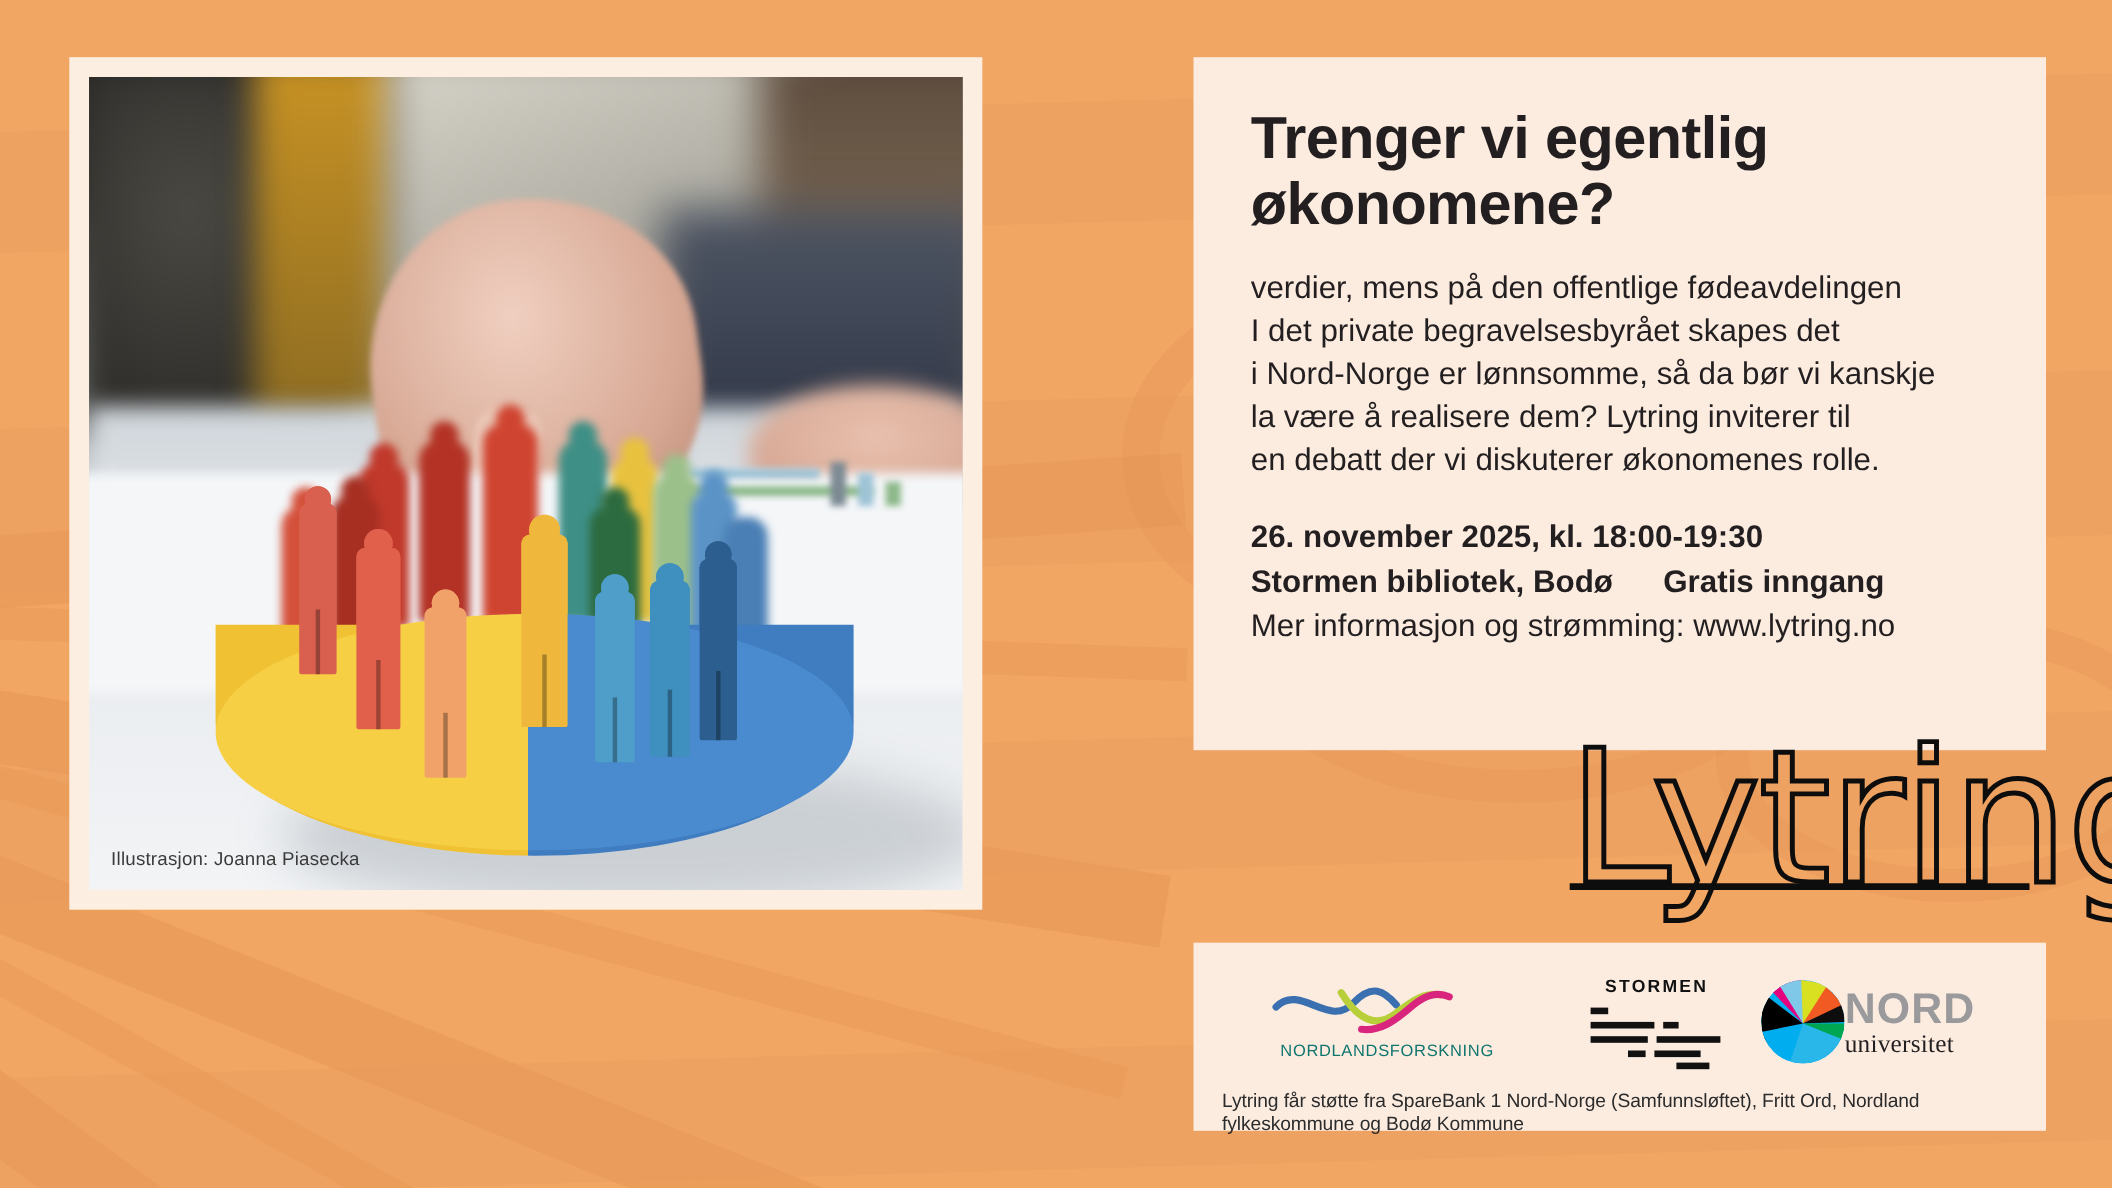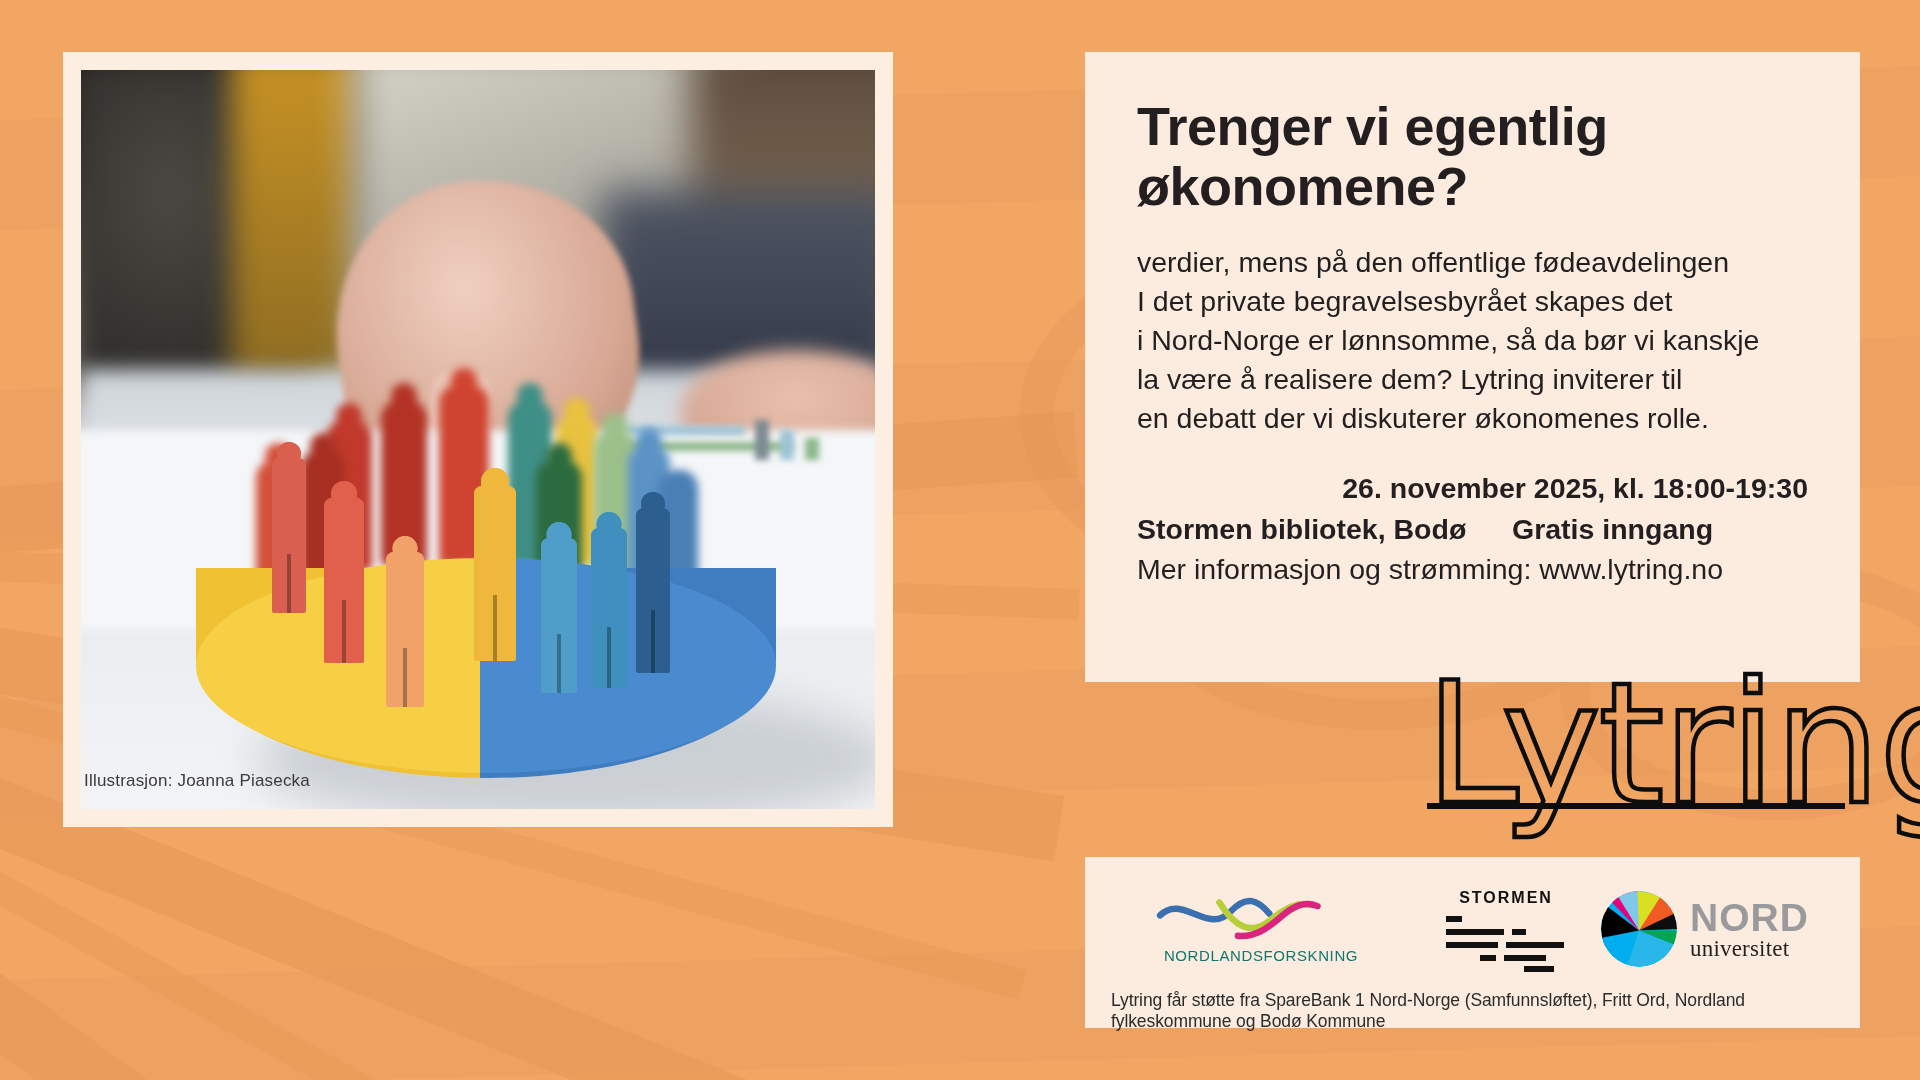--- a/index.html
+++ b/index.html
@@ -130,41 +130,41 @@
     width:26px; height:26px; border-radius:50%; background:currentColor; display:block;
   }
   .fig b {
     position:absolute; left:50%; bottom:0; transform:translateX(-50%);
     width:4px; height:38%; background:rgba(0,0,0,.30); display:block;
   }
   .blurfig { filter:blur(4px); border-radius:18px 18px 3px 3px; }
 
   
   .caption {
-    position:absolute; left:3px; bottom:18px;
+    position:absolute; left:20px; bottom:18px;
     font-size:17px; color:#3a3a3a; letter-spacing:.2px;
     font-family:"Liberation Sans", sans-serif;
   }
 
   
   .text-card {
     position:absolute; left:1085px; top:52px; width:775px; height:630px;
     background:#fcece0;
     padding:44px 52px 0 52px;
   }
   h1 {
     font-size:54px; line-height:1.12; font-weight:bold; color:#231f20;
     letter-spacing:-.5px; margin-bottom:26px;
   }
   .body-copy {
     font-size:28.5px; line-height:1.37; color:#231f20; margin-bottom:30px;
   }
   .body-copy span { display:block; }
   .details { font-size:28.5px; line-height:1.42; color:#231f20; }
-  .details .b { font-weight:bold;text-align:right; }
+  .details .b { font-weight:bold; }
   .venue-row { display:flex; }
   .venue-row .v1 { font-weight:bold; width:375px; }
   .venue-row .v2 { font-weight:bold; }
 
   
   .lytring {
     position:absolute; left:1425px; top:680px; width:440px; height:155px;
   }
   .lytring svg { width:100%; height:100%; overflow:visible; }
   .lyt-text {
@@ -180,21 +180,21 @@
     padding:20px 26px 0 26px;
   }
   .logos { display:flex; align-items:center; height:104px; }
   .logo-nf { width:300px; text-align:center; }
   .nf-swoosh { height:50px; margin-bottom:2px; }
   .nf-name { font-size:15px; letter-spacing:.6px; color:#0f766e; font-family:"Liberation Sans", sans-serif; }
   .logo-st { width:190px; text-align:center; }
   .st-word { font-size:16px; font-weight:bold; letter-spacing:2px; color:#111; margin-bottom:7px; }
   .st-bars { position:relative; height:56px; width:120px; margin:0 auto; }
   .st-bars i { position:absolute; background:#111; display:block; }
-  .logo-nord { display:flex; align-items:center; gap:13px; }
+  .logo-nord { display:flex; align-items:center; }
   .nord-mark { width:76px; height:76px; border-radius:50%; overflow:hidden; position:relative; }
   .nord-txt { line-height:1; }
   .nord-txt .n1 { font-size:39px; font-weight:bold; color:#9a9a9c; letter-spacing:1px; font-family:"Liberation Sans", sans-serif; }
   .nord-txt .n2 { font-size:23px; color:#231f20; letter-spacing:.2px; font-family:"Liberation Serif", serif; margin-top:0; }
   .fineprint {
     margin-top:9px; font-size:17.5px; color:#2b2b2b; letter-spacing:-.1px;
     font-family:"Liberation Sans", sans-serif;
   }
 </style>
 </head>

